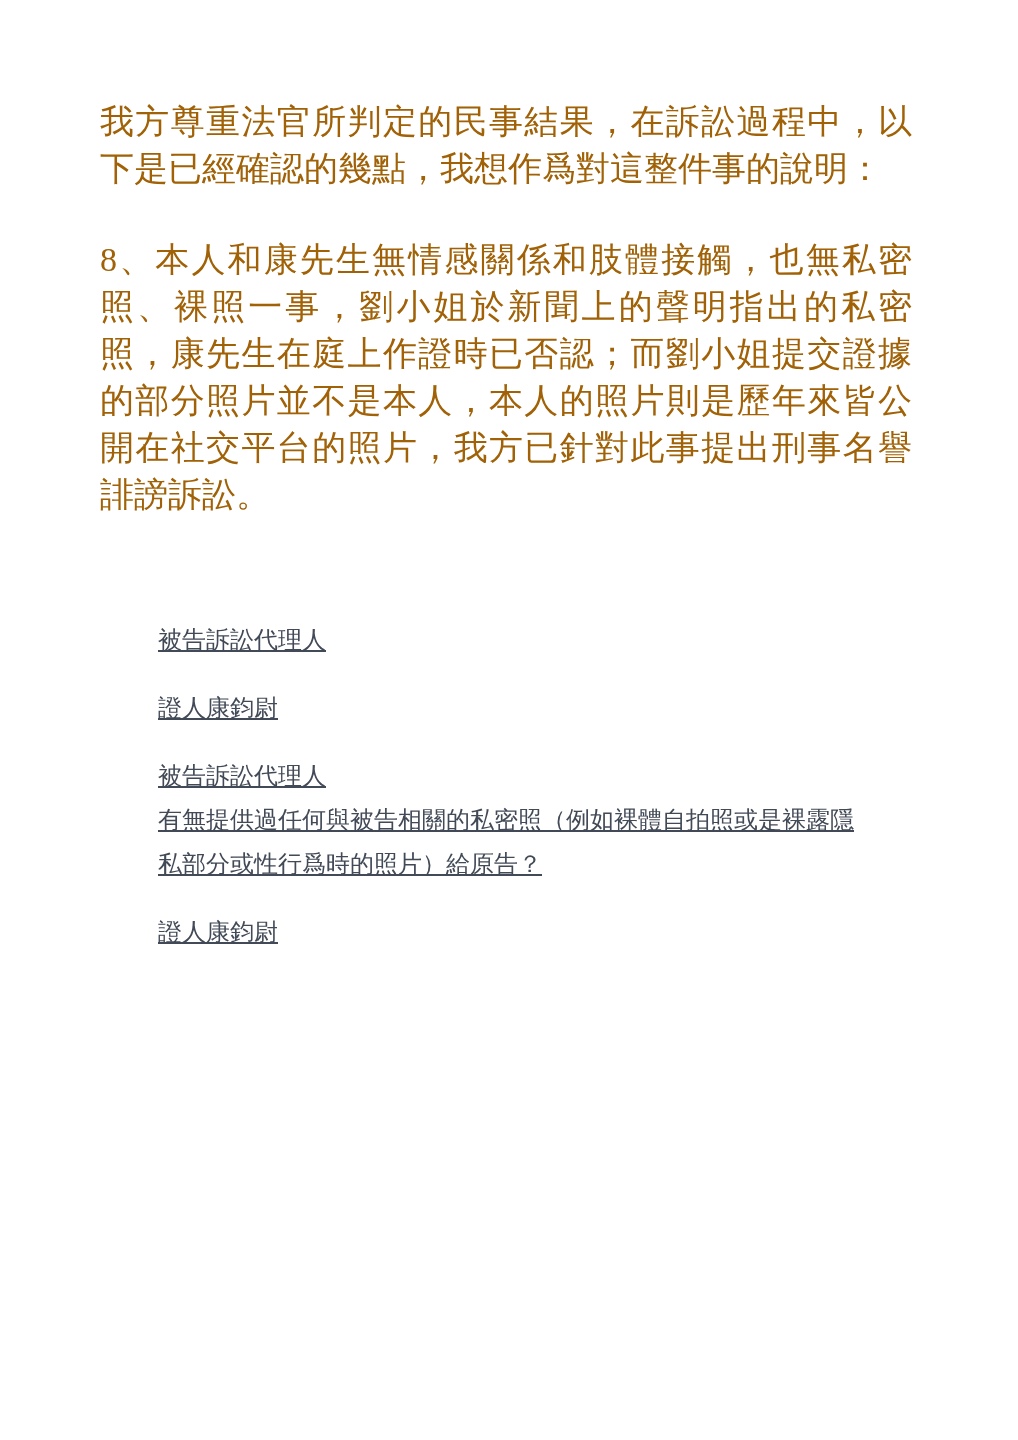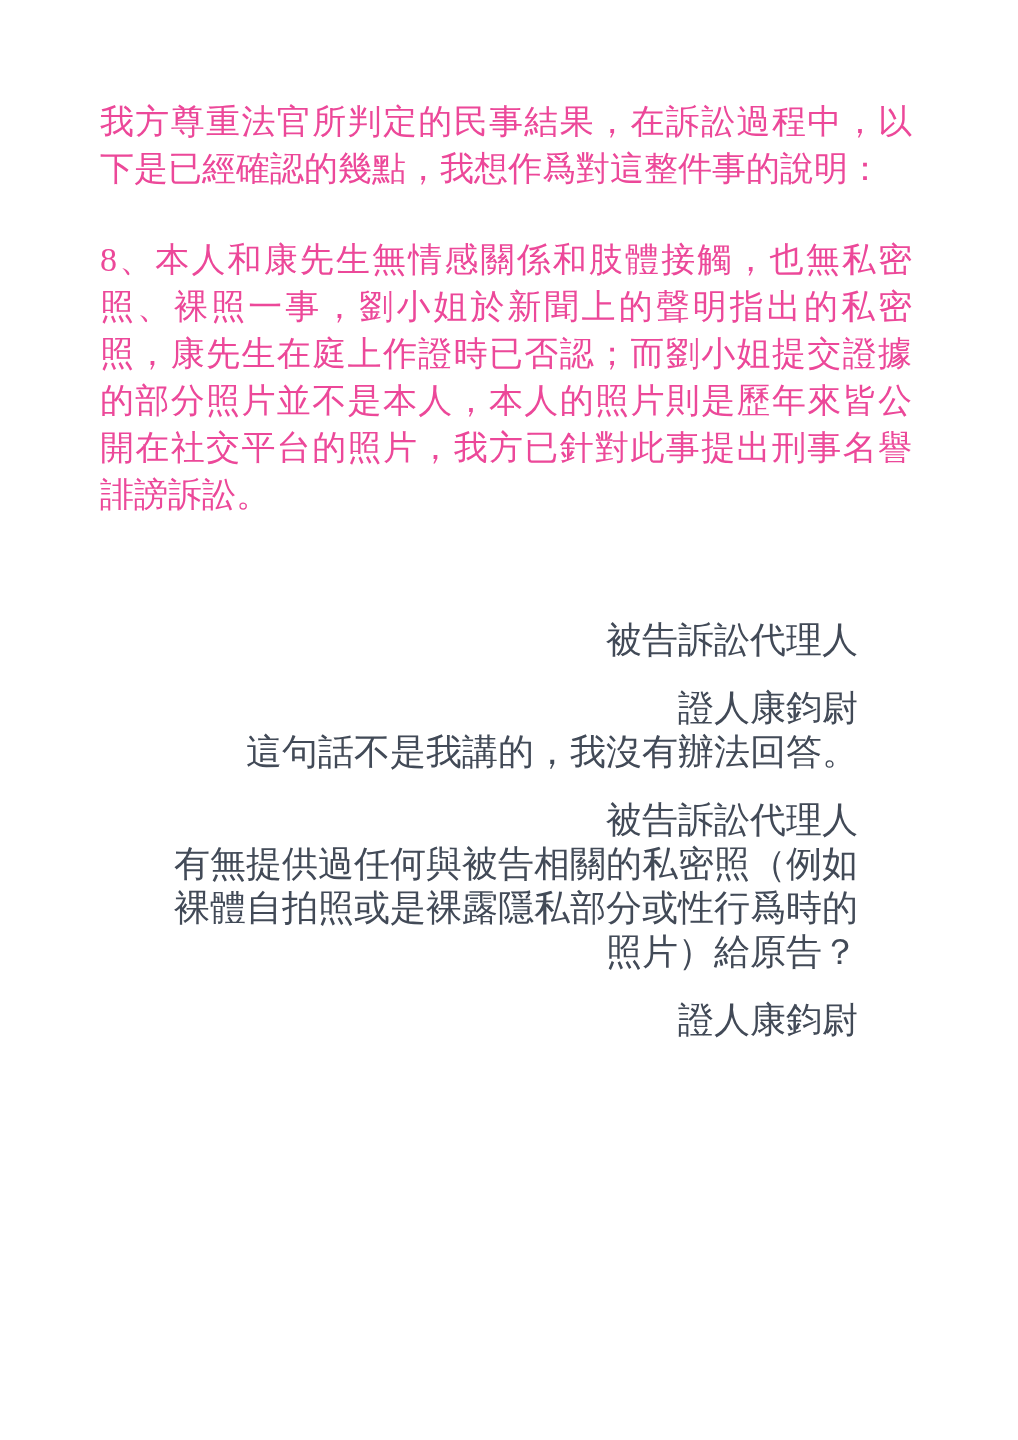--- a/index.html
+++ b/index.html
@@ -13,41 +13,42 @@
     height: 1440px;
     background: #ffffff;
     overflow: hidden;
     font-family: "Liberation Serif", "DejaVu Serif", serif;
   }
   .statement {
     position: absolute;
     left: 100px;
     top: 98px;
     width: 812px;
-    color: #ec4899;
+    color: #a16207;
     font-size: 34px;
     line-height: 47px;
     text-align: justify;
     letter-spacing: 0px;
   }
   .statement p {
     margin: 0;
   }
   .statement p.intro {
     margin-bottom: 44px;
   }
   .transcript {
     position: absolute;
     left: 158px;
     top: 618px;
     width: 700px;
     color: #424a57;
-    font-size: 36px;
+    font-size: 24px;
     line-height: 44px;
-    text-align: right;
+    text-align: left;
+    text-decoration: underline;
   }
   .transcript .block {
     margin: 0 0 24px 0;
   }
   .transcript .speaker,
   .transcript .utterance,
   .transcript .note {
     margin: 0;
   }
 </style>
@@ -62,21 +63,20 @@
   </div>
 
   <div class="transcript">
 
     <div class="block">
       <p class="speaker">被告訴訟代理人</p>
     </div>
 
     <div class="block">
       <p class="speaker">證人康鈞尉</p>
-      <p class="utterance">這句話不是我講的，我沒有辦法回答。</p>
     </div>
 
     <div class="block">
       <p class="speaker">被告訴訟代理人</p>
       <p class="utterance">有無提供過任何與被告相關的私密照（例如裸體自拍照或是裸露隱私部分或性行爲時的照片）給原告？</p>
     </div>
 
     <div class="block">
       <p class="speaker">證人康鈞尉</p>
     </div>

